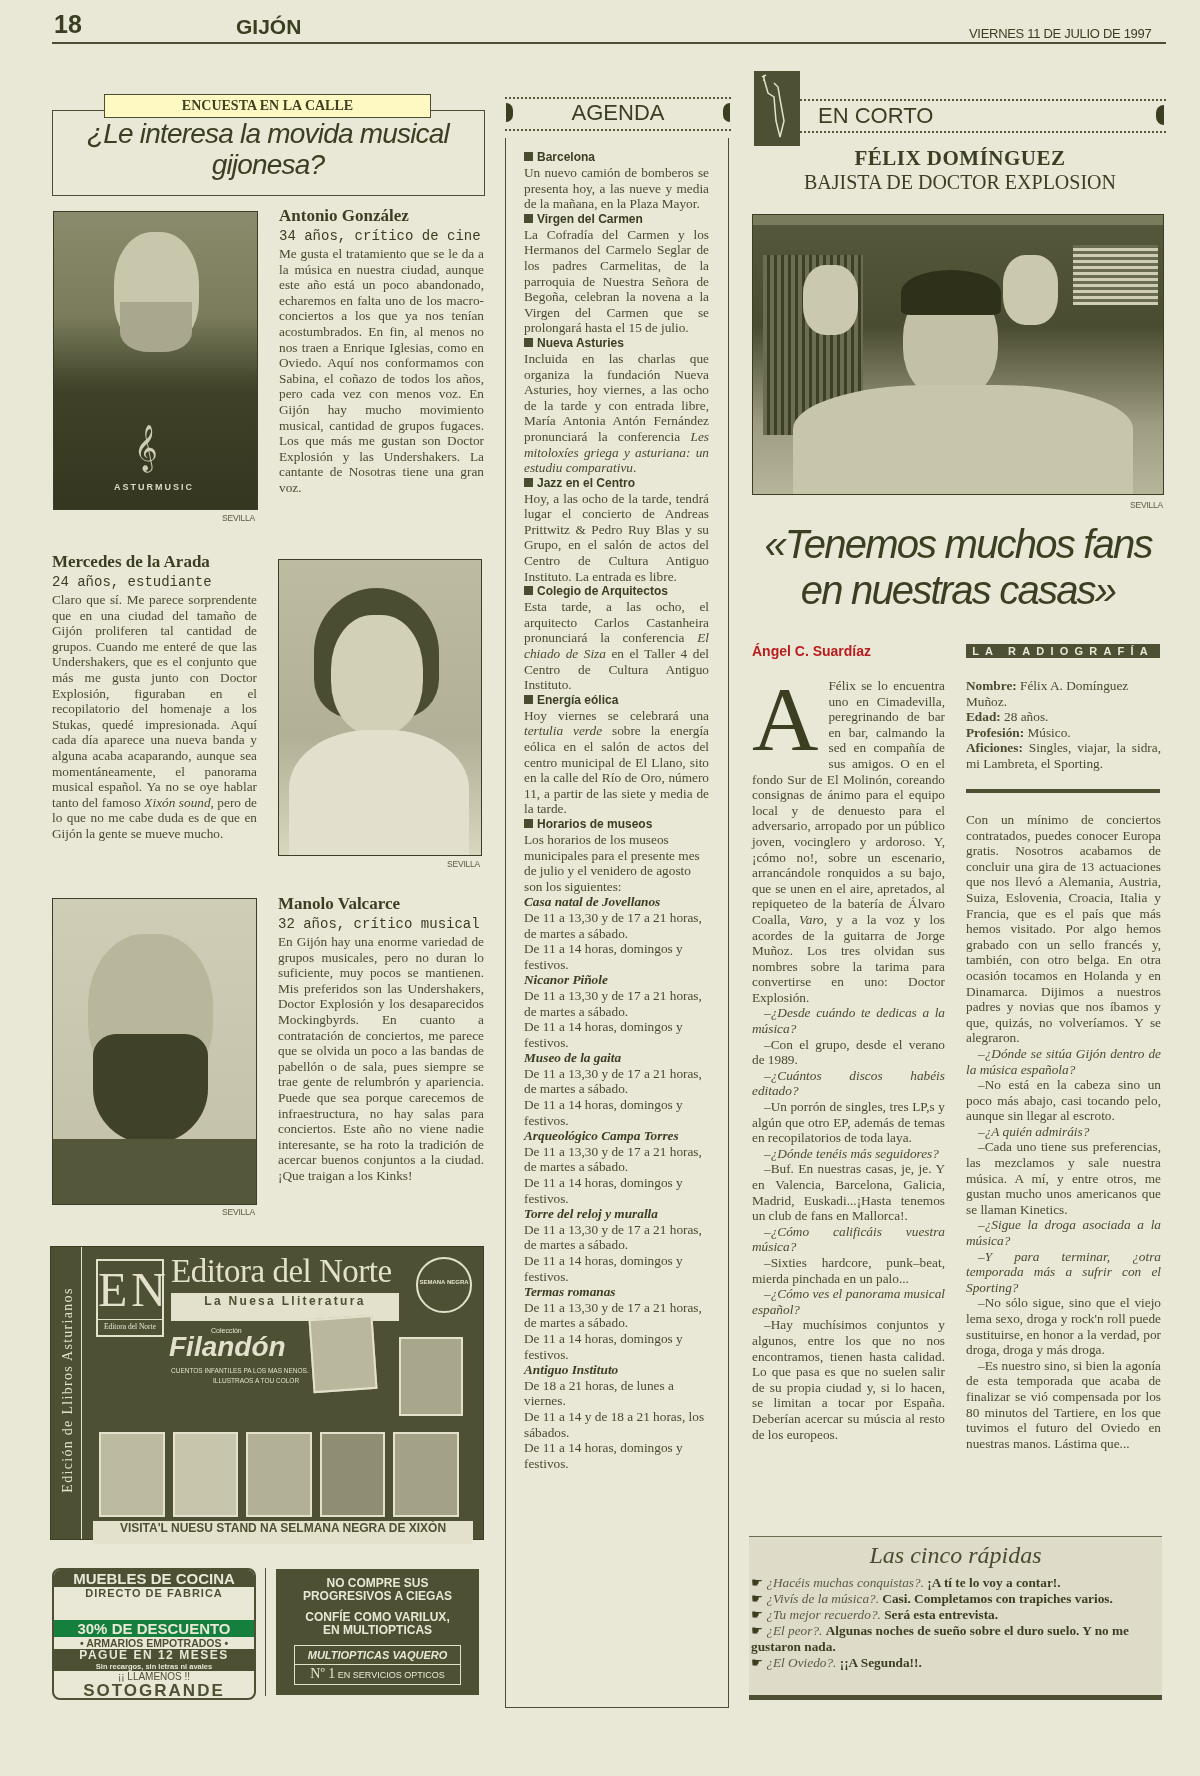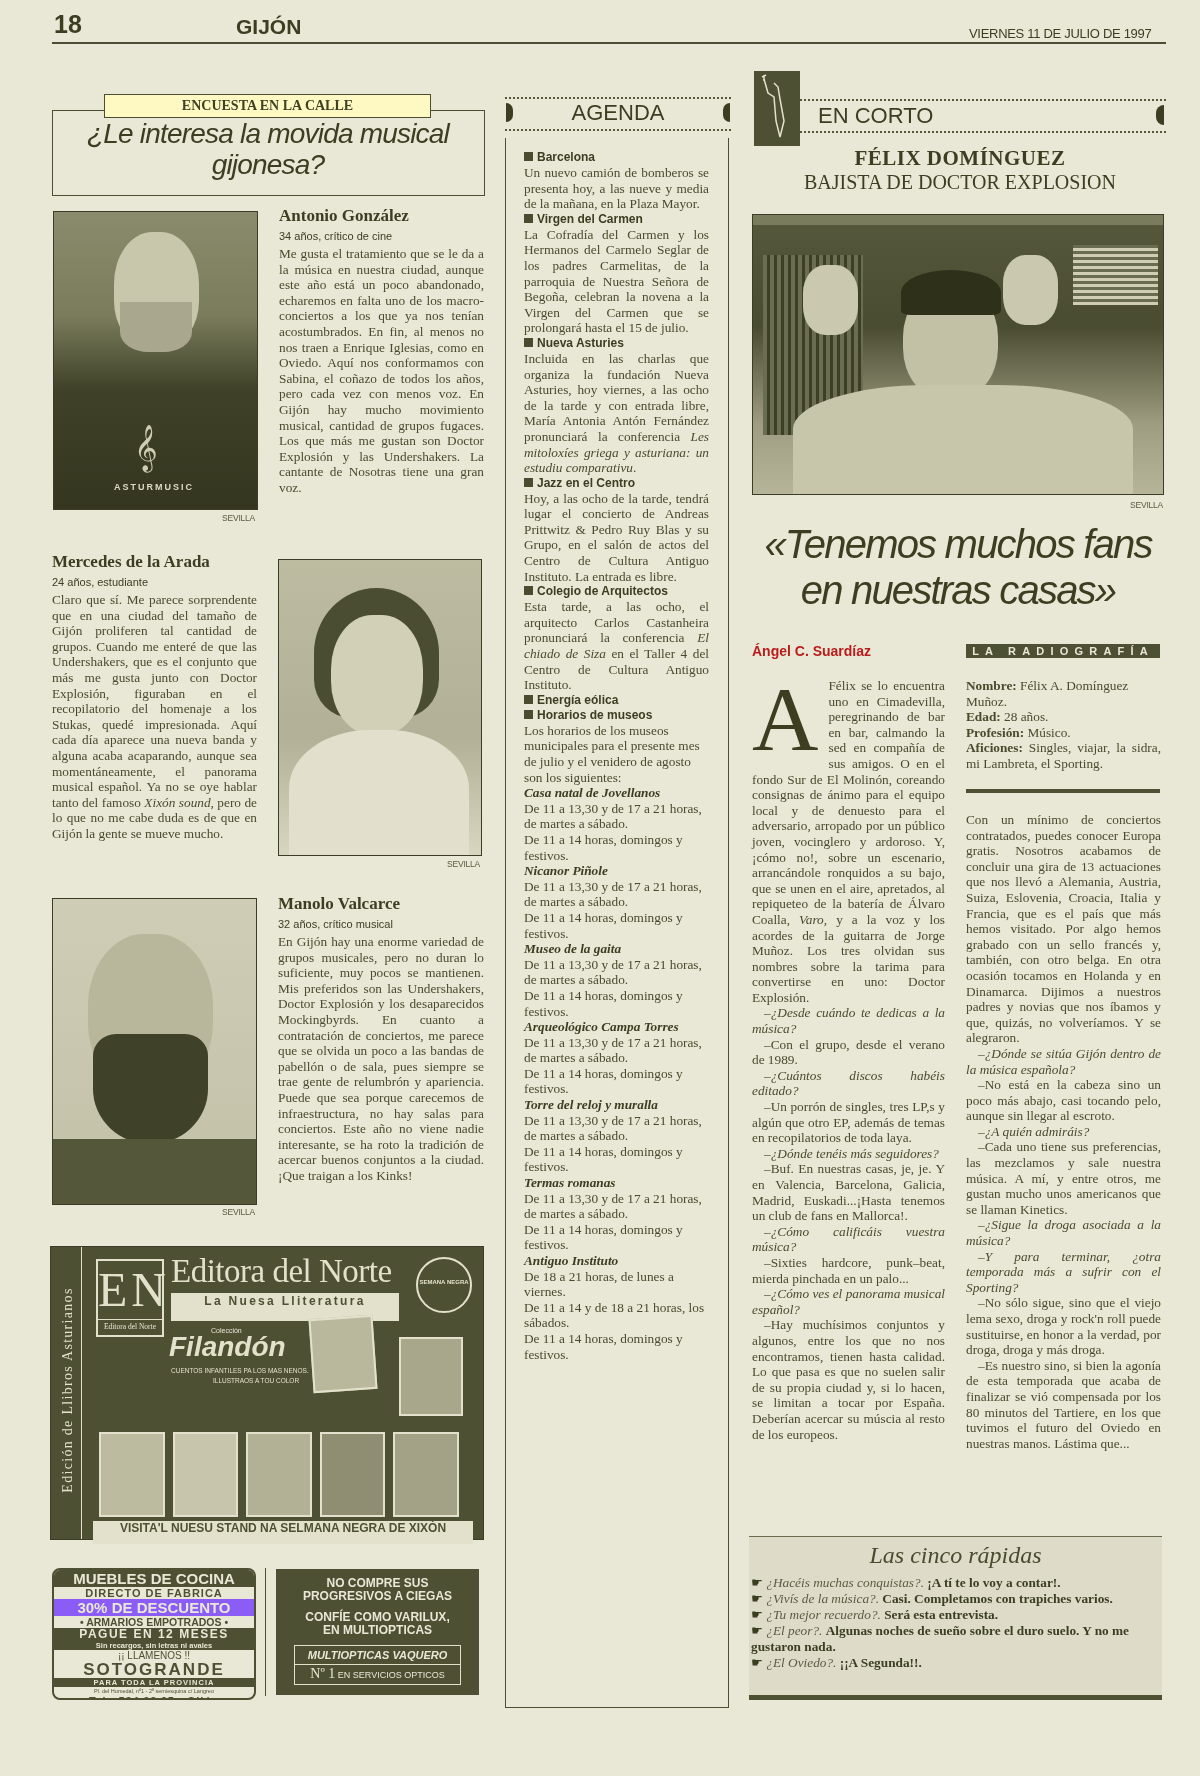--- a/index.html
+++ b/index.html
@@ -5,21 +5,21 @@
   html, body { margin:0; padding:0; }
   body { width:1200px; height:1776px; background:#e9e7d6; position:relative; overflow:hidden; color:#3f4123; font-family:"DejaVu Serif", serif; }
   .abs { position:absolute; }
   .sans { font-family:"Liberation Sans", sans-serif; }
   .serif { font-family:"Liberation Serif", serif; }
   .body-text { font-family:"Liberation Serif", serif; font-size:13.3px; line-height:15.6px; color:#4a4b2e; text-align:justify; hyphens:manual; }
   .body-text i, .it { font-style:italic; }
   .photo { background:#5f6142; border:1px solid #3c3d26; overflow:hidden; position:absolute; }
   .credit { font-family:"Liberation Sans", sans-serif; font-size:8.5px; color:#5a5b40; position:absolute; letter-spacing:-0.2px; }
   .name-h { font-family:"Liberation Serif", serif; font-weight:bold; font-size:17px; color:#3c3e22; line-height:20px; }
-  .role-h { font-family:Liberation Sans, sans-serif; font-size:11px; color:#3c3e22; line-height:20px; }
+  .role-h { font-family:Liberation Mono, monospace; font-size:14px; color:#3c3e22; line-height:20px; }
 
   
   #hdr-line { left:52px; top:42px; width:1114px; height:1.5px; background:#4c4e33; }
 
   
   .survey-box { border:1px solid #4c4e33; }
   .survey-tag { border:1px solid #4c4e33; background:#fef9c3; text-align:center; font-family:"Liberation Serif", serif; font-weight:bold; font-size:14px; line-height:22px; }
 
   
   .dots { border-top:2px dotted #55573a; }
@@ -116,21 +116,21 @@
     <div style="flex:1;background:#a3a186;border:2px solid #e3e1cb;"></div>
   </div>
   <div style="position:absolute;left:260px;top:70px;width:60px;height:70px;background:#b9b79c;border:2px solid #e3e1cb;transform:rotate(-4deg);"></div>
   <div style="position:absolute;left:348px;top:90px;width:60px;height:75px;background:#a8a68b;border:2px solid #e3e1cb;"></div>
   <div style="position:absolute;left:42px;top:274px;width:380px;height:23px;background:#e3e1cb;color:#4e5033;font-family:'Liberation Sans',sans-serif;font-weight:bold;font-size:12px;text-align:center;line-height:14px;">VISITA'L NUESU STAND NA SELMANA NEGRA DE XIXÓN</div>
 </div>
 
 <div class="abs" style="left:52px;top:1568px;width:200px;height:128px;border:2px solid #4e5033;border-radius:8px;background:#e9e7d6;text-align:center;font-family:'Liberation Sans',sans-serif;font-weight:bold;color:#4e5033;overflow:hidden;">
   <div style="background:#4e5033;color:#e9e7d6;font-size:15px;line-height:17px;">MUEBLES DE COCINA</div>
   <div style="font-size:11px;line-height:12px;letter-spacing:1px;">DIRECTO DE FABRICA</div>
-  <div style="background:#8b5cf6;color:#e9e7d6;font-size:15px;line-height:17px;">30% DE DESCUENTO</div>
+  <div style="background:#15803d;color:#e9e7d6;font-size:15px;line-height:17px;margin-top:21px;">30% DE DESCUENTO</div>
   <div style="font-size:10.5px;line-height:12px;">• ARMARIOS EMPOTRADOS •</div>
   <div style="background:#4e5033;color:#e9e7d6;font-size:12px;line-height:13px;letter-spacing:1.5px;">PAGUE EN 12 MESES</div>
   <div style="background:#4e5033;color:#e9e7d6;font-size:7.5px;line-height:9px;">Sin recargos, sin letras ni avales</div>
   <div style="font-size:10px;line-height:11px;font-weight:normal;">¡¡ LLAMENOS !!</div>
   <div style="font-size:17px;line-height:17px;letter-spacing:2px;">SOTOGRANDE</div>
   <div style="background:#4e5033;color:#e9e7d6;font-size:7.5px;line-height:9px;letter-spacing:1px;">PARA TODA LA PROVINCIA</div>
   <div style="font-size:5.5px;line-height:8px;font-weight:normal;">Pl. del Humedal, nº1 - 2ª semiesquina c/ Langreo</div>
   <div style="font-size:11px;line-height:12px;letter-spacing:0.8px;">Tel.: 534 62 95 - Gijón</div>
 </div>
 
@@ -170,20 +170,21 @@
   <div>
     <div class="agenda-item-h"><span class="sq"></span><span>Jazz en el Centro</span></div>
     <div class="body-text">Hoy, a las ocho de la tarde, tendrá lugar el concierto de Andreas Prittwitz &amp; Pedro Ruy Blas y su Grupo, en el salón de actos del Centro de Cultura Antiguo Instituto. La entrada es libre.</div>
   </div>
   <div>
     <div class="agenda-item-h"><span class="sq"></span><span>Colegio de Arquitectos</span></div>
     <div class="body-text"><span>Esta tarde, a las ocho, el arquitecto Carlos Castanheira pronunciará la conferencia </span><i>El chiado de Siza</i><span> en el Taller 4 del Centro de Cultura Antiguo Instituto.</span></div>
   </div>
   <div>
     <div class="agenda-item-h"><span class="sq"></span><span>Energía eólica</span></div>
+    <div class="body-text"><span>Hoy viernes se celebrará una </span><i>tertulia verde</i><span> sobre la energía eólica en el salón de actos del centro municipal de El Llano, sito en la calle del Río de Oro, número 11, a partir de las siete y media de la tarde.</span></div>
   </div>
   <div>
     <div class="agenda-item-h"><span class="sq"></span><span>Horarios de museos</span></div>
     <div class="body-text" style="text-align:left;">Los horarios de los museos municipales para el presente mes de julio y el venidero de agosto son los siguientes:</div>
     <div>
       <div class="museum-name">Casa natal de Jovellanos</div>
       <div class="body-text" style="text-align:left;">De 11 a 13,30 y de 17 a 21 horas, de martes a sábado.</div>
       <div class="body-text" style="text-align:left;">De 11 a 14 horas, domingos y festivos.</div>
     </div>
     <div>

